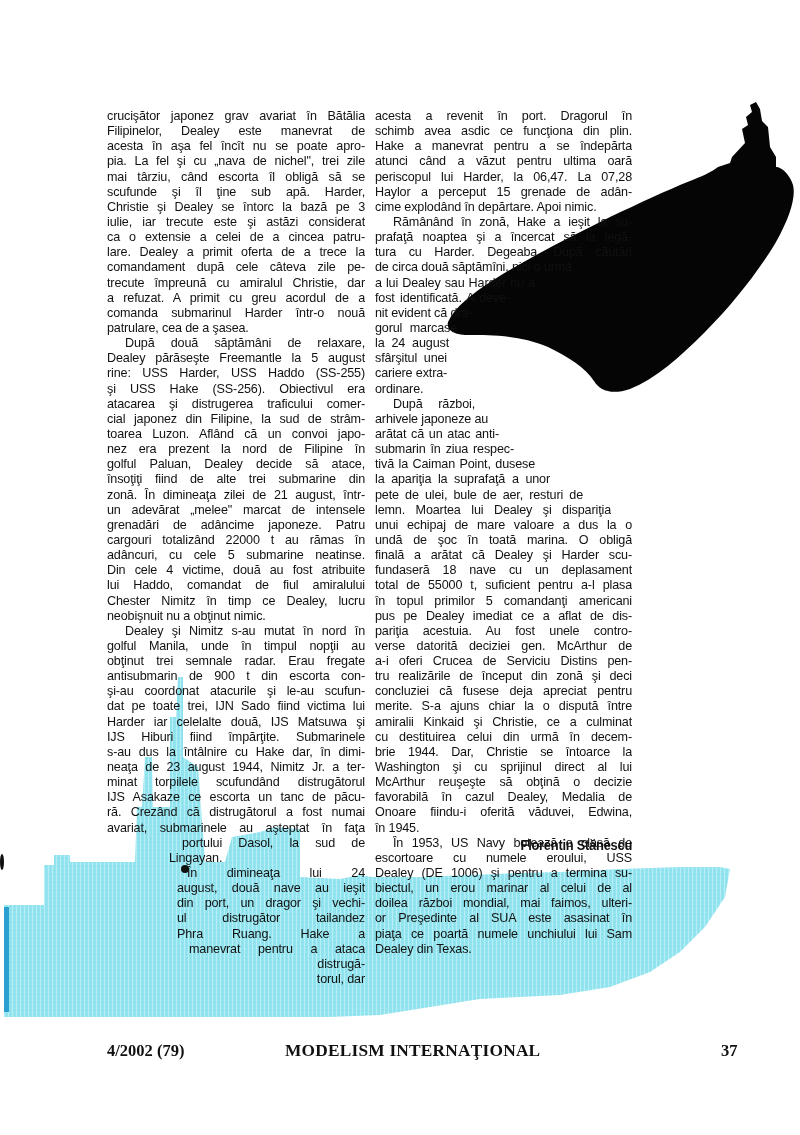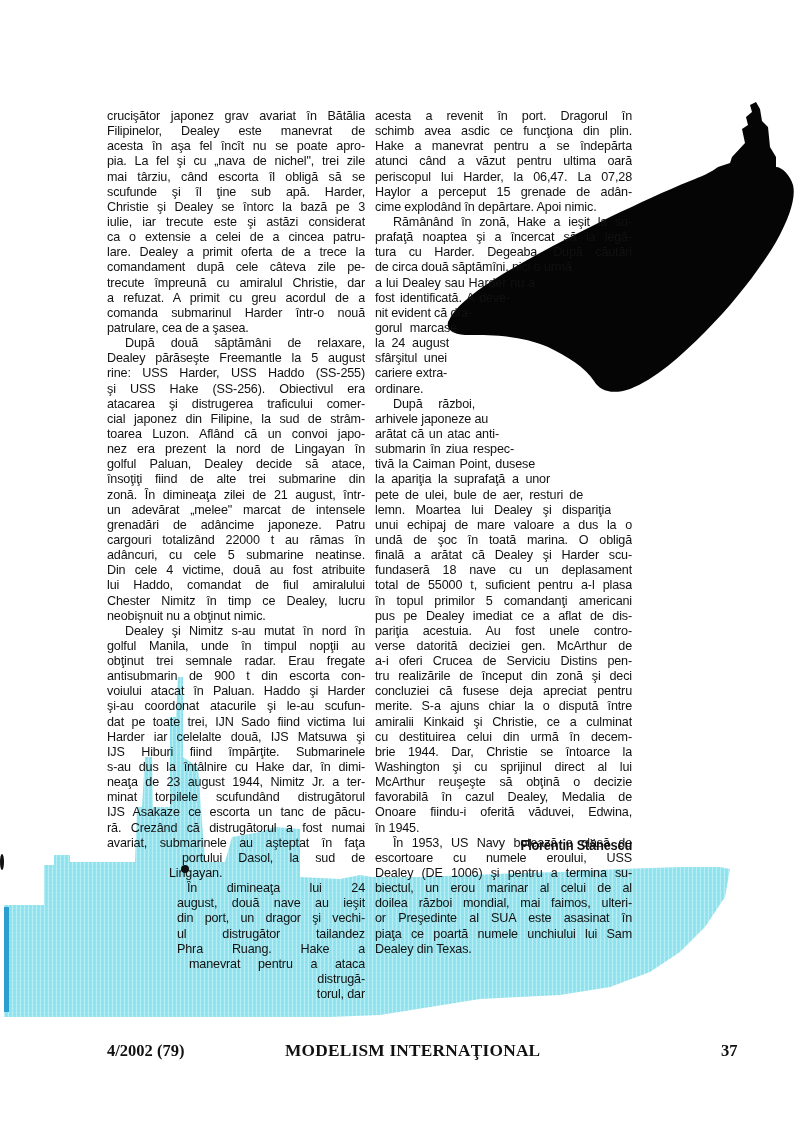--- a/index.html
+++ b/index.html
@@ -75,37 +75,36 @@
       <span class="ln">a refuzat. A primit cu greu acordul de a</span>
       <span class="ln">comanda submarinul Harder într-o nouă</span>
       <span class="ln last">patrulare, cea de a şasea.</span>
       <span class="ln" style="margin-left: 18px;">După două săptămâni de relaxare,</span>
       <span class="ln">Dealey părăseşte Freemantle la 5 august</span>
       <span class="ln">rine: USS Harder, USS Haddo (SS-255)</span>
       <span class="ln">şi USS Hake (SS-256). Obiectivul era</span>
       <span class="ln">atacarea şi distrugerea traficului comer-</span>
       <span class="ln">cial japonez din Filipine, la sud de strâm-</span>
       <span class="ln">toarea Luzon. Aflând că un convoi japo-</span>
-      <span class="ln">nez era prezent la nord de Lingayan în</span>
+      <span class="ln">nez era prezent la nord de Filipine în</span>
       <span class="ln">golful Paluan, Dealey decide să atace,</span>
       <span class="ln">însoţiţi fiind de alte trei submarine din</span>
       <span class="ln">zonă. În dimineaţa zilei de 21 august, într-</span>
       <span class="ln">un adevărat „melee" marcat de intensele</span>
       <span class="ln">grenadări de adâncime japoneze. Patru</span>
       <span class="ln">cargouri totalizând 22000 t au rămas în</span>
       <span class="ln">adâncuri, cu cele 5 submarine neatinse.</span>
       <span class="ln">Din cele 4 victime, două au fost atribuite</span>
       <span class="ln">lui Haddo, comandat de fiul amiralului</span>
       <span class="ln">Chester Nimitz în timp ce Dealey, lucru</span>
       <span class="ln last">neobişnuit nu a obţinut nimic.</span>
       <span class="ln" style="margin-left: 18px;">Dealey şi Nimitz s-au mutat în nord în</span>
       <span class="ln">golful Manila, unde în timpul nopţii au</span>
       <span class="ln">obţinut trei semnale radar. Erau fregate</span>
       <span class="ln">antisubmarin de 900 t din escorta con-</span>
-      <span class="ln">voiului atacat în Paluan. Haddo şi Harder</span>
       <span class="ln">şi-au coordonat atacurile şi le-au scufun-</span>
       <span class="ln">dat pe toate trei, IJN Sado fiind victima lui</span>
       <span class="ln">Harder iar celelalte două, IJS Matsuwa şi</span>
       <span class="ln">IJS Hiburi fiind împărţite. Submarinele</span>
       <span class="ln">s-au dus la întâlnire cu Hake dar, în dimi-</span>
       <span class="ln">neaţa de 23 august 1944, Nimitz Jr. a ter-</span>
       <span class="ln">minat torpilele scufundând distrugătorul</span>
       <span class="ln">IJS Asakaze ce escorta un tanc de păcu-</span>
       <span class="ln">ră. Crezând că distrugătorul a fost numai</span>
       <span class="ln">avariat, submarinele  au aşteptat în faţa</span>

